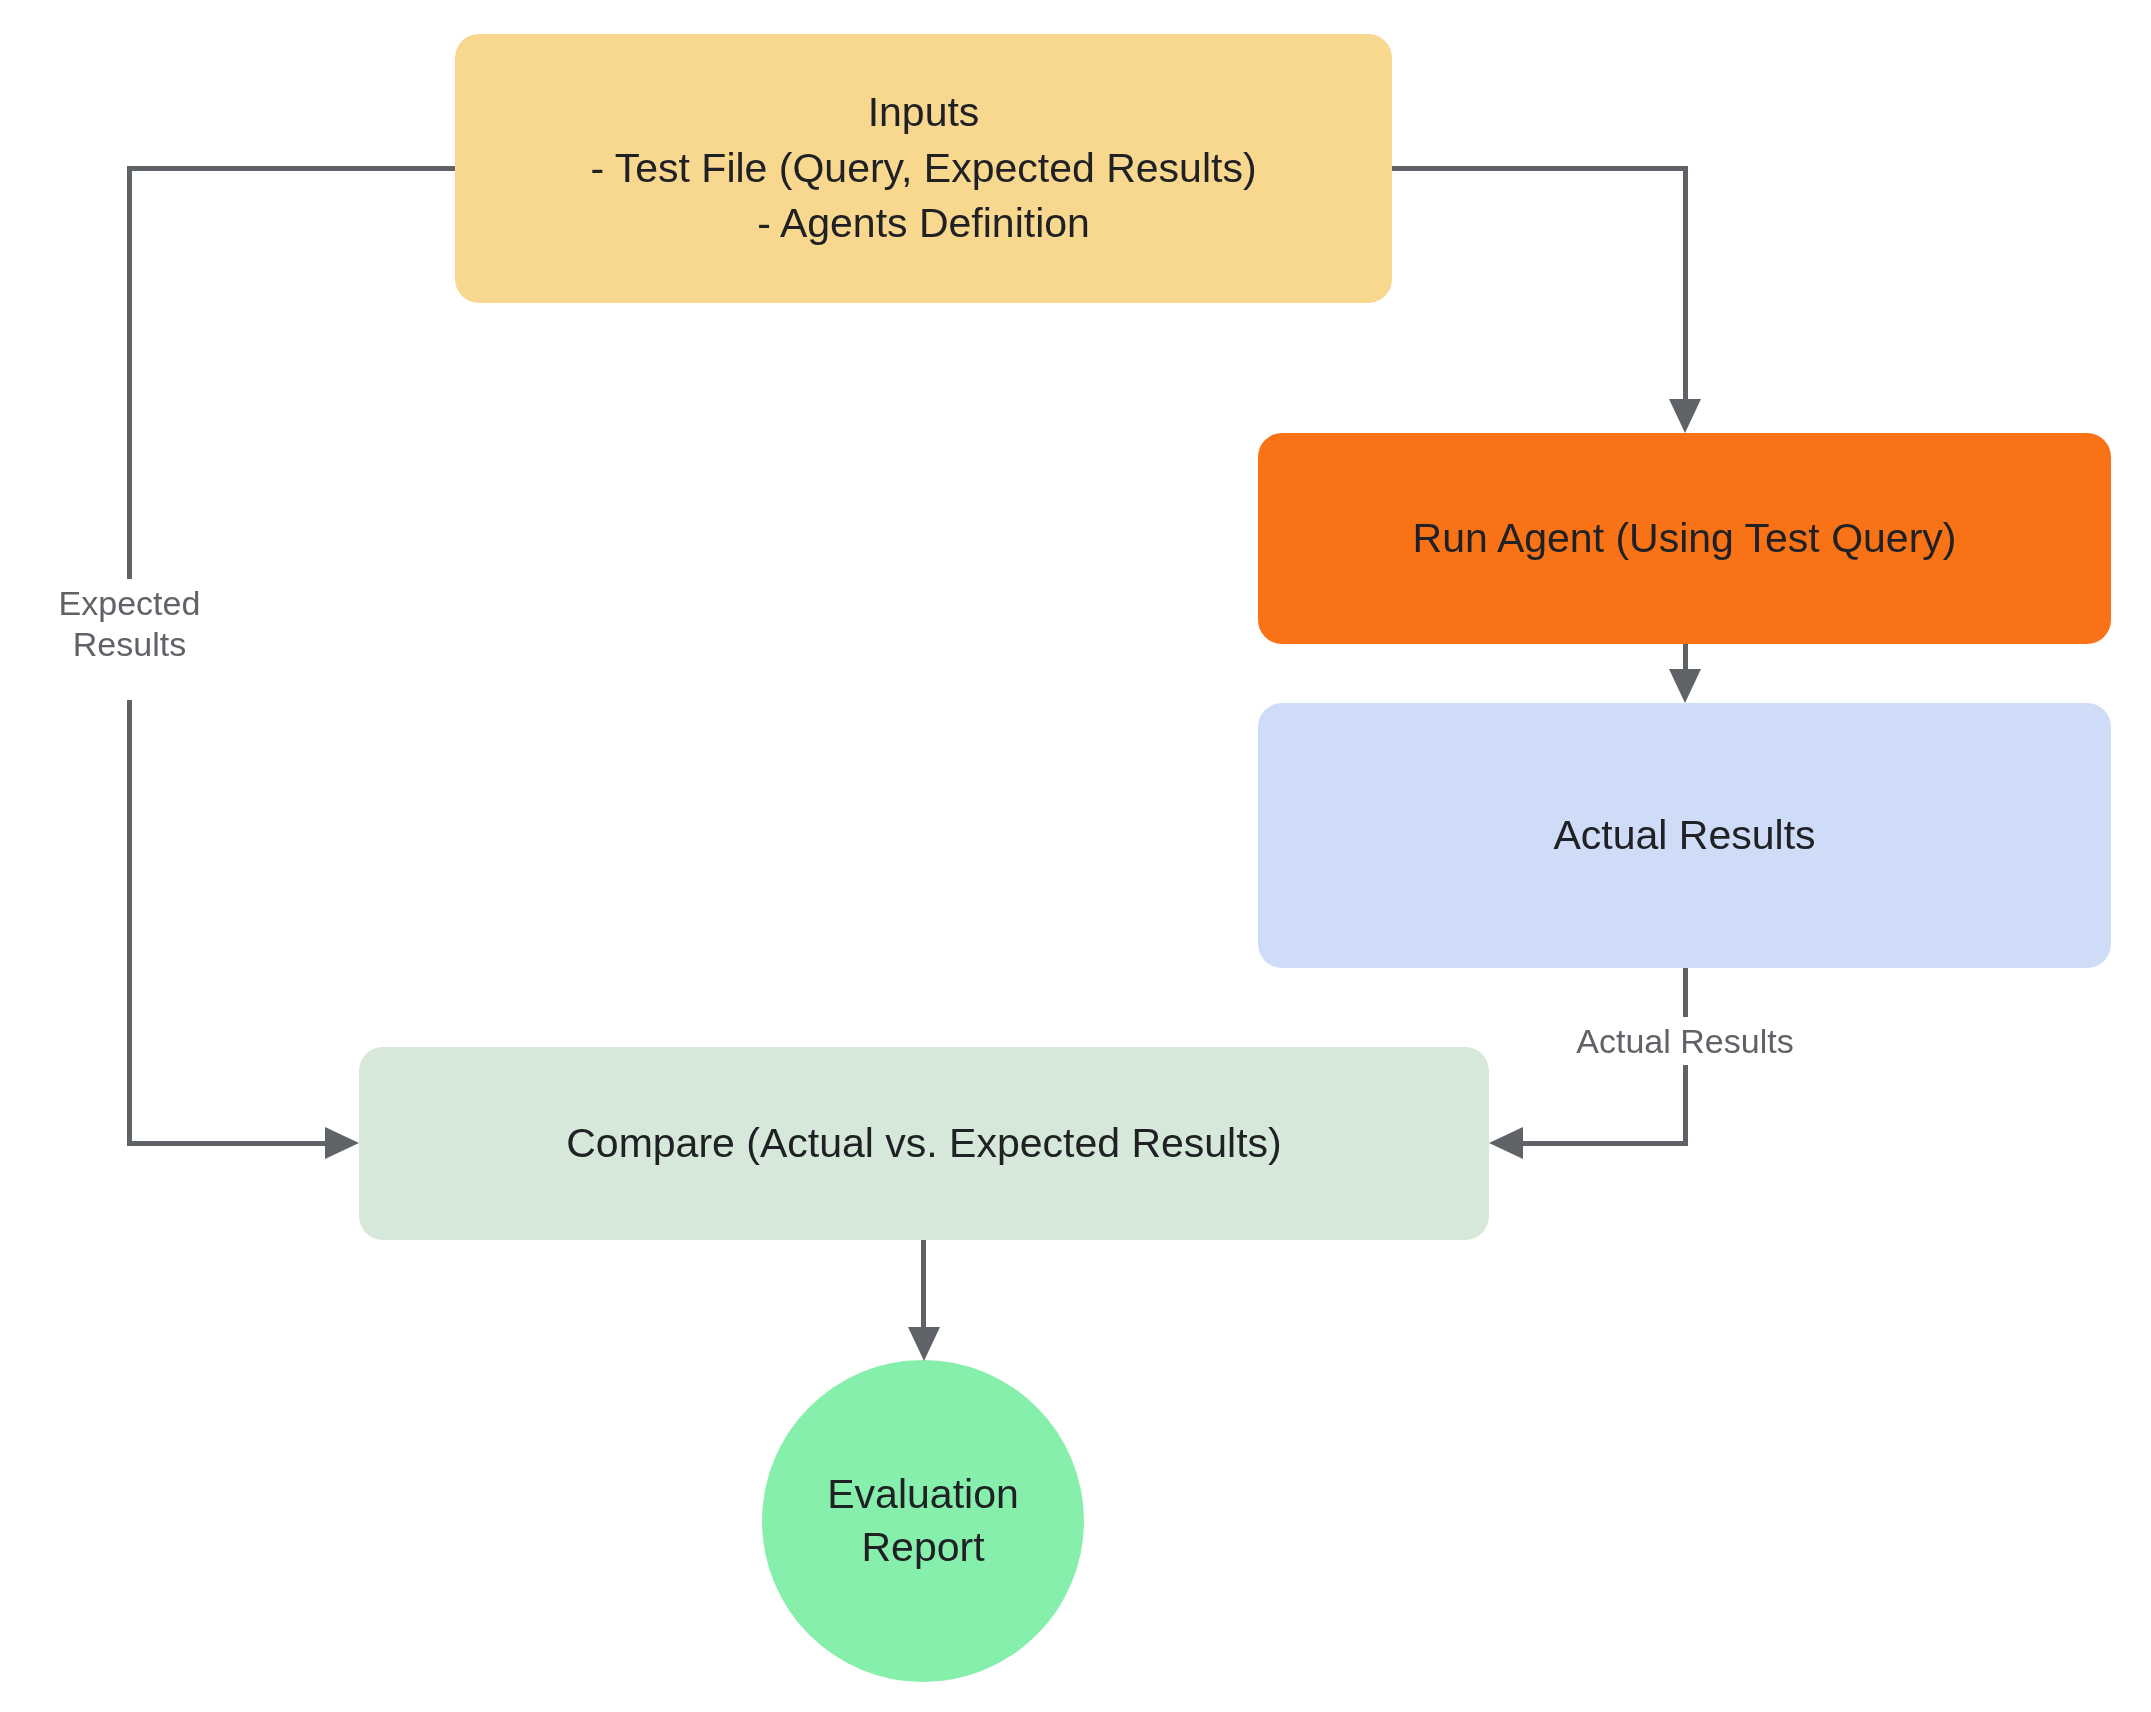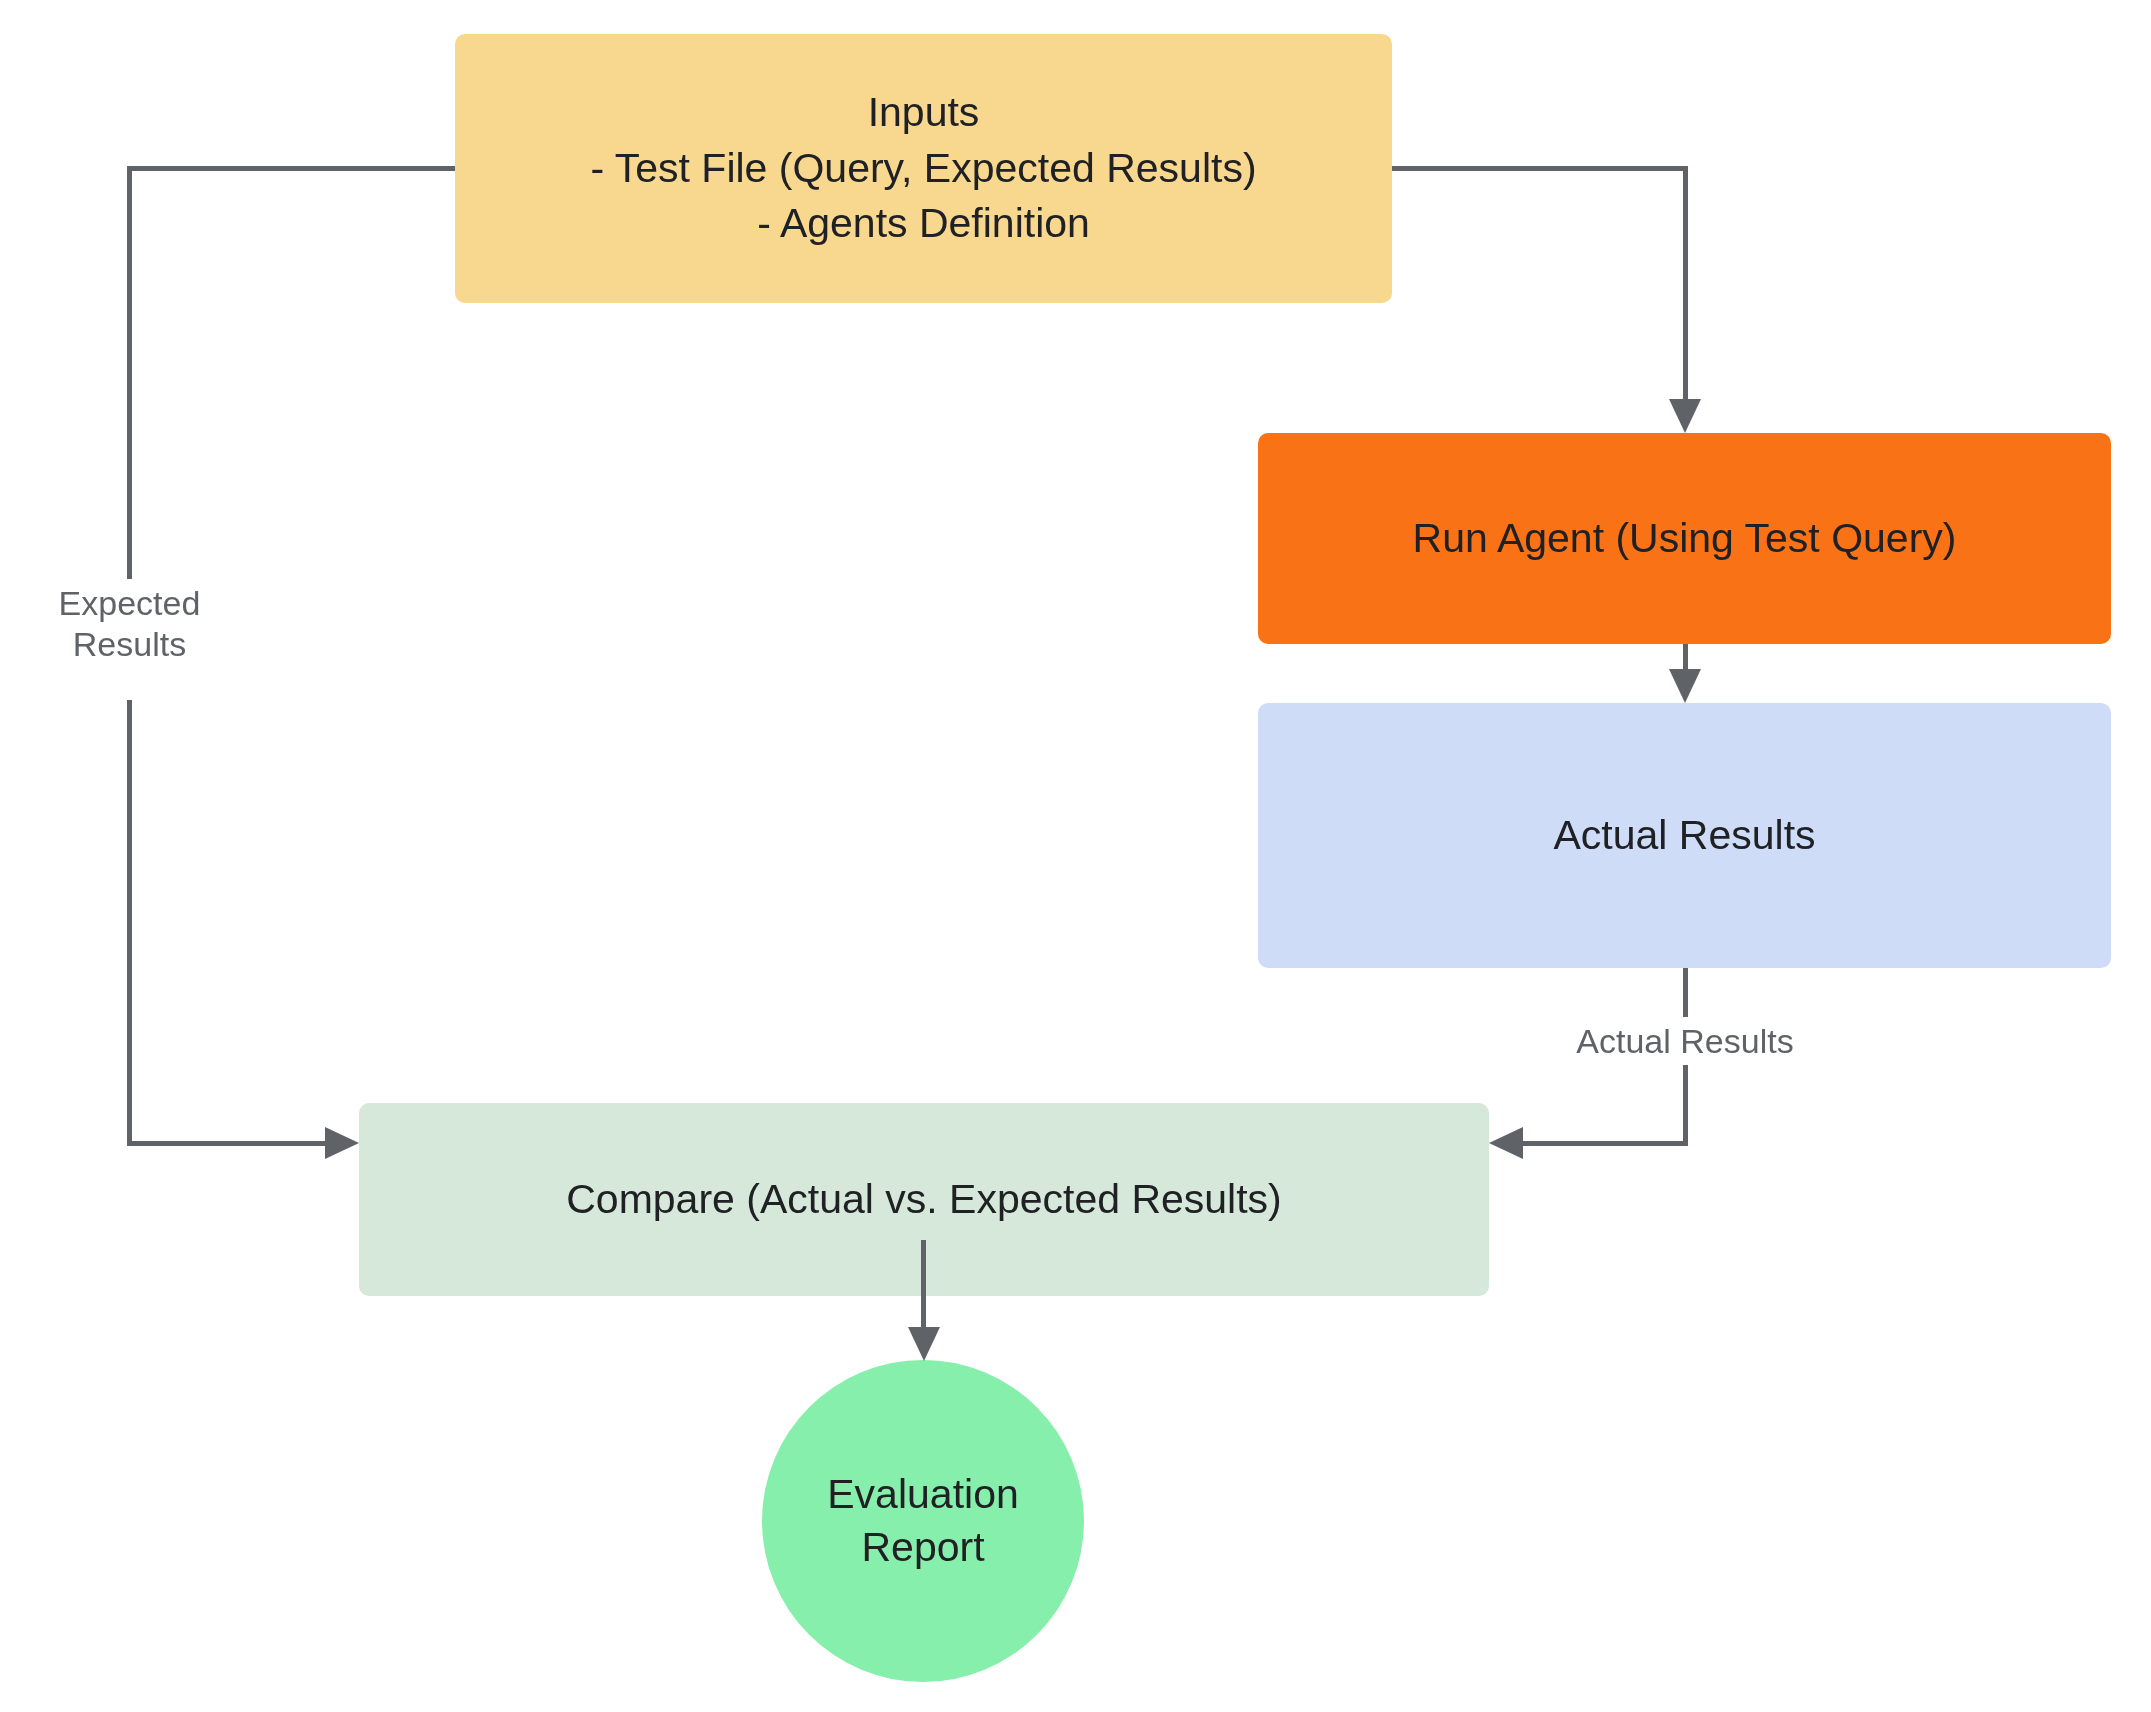--- a/index.html
+++ b/index.html
@@ -21,21 +21,21 @@
   .node {
     position: absolute;
     display: flex;
     flex-direction: column;
     align-items: center;
     justify-content: center;
     text-align: center;
     color: var(--node-text);
     font-size: 41px;
     line-height: 1.36;
-    border-radius: 10px;
+    border-radius: 24px;
   }
   .node.circle { border-radius: 50%; line-height: 1.3; }
   .seg {
     position: absolute;
     background: var(--line);
   }
   .arrow {
     position: absolute;
     width: 0;
     height: 0;
@@ -76,21 +76,21 @@
   </div>
 
   <div class="node" style="left: 1258px; top: 433px; width: 853px; height: 211px; background-color: #f97316;">
     <span>Run Agent (Using Test Query)</span>
   </div>
 
   <div class="node" style="left: 1258px; top: 703px; width: 853px; height: 265px; background-color: rgb(207, 220, 248);">
     <span>Actual Results</span>
   </div>
 
-  <div class="node" style="left: 359px; top: 1103px; width: 1130px; height: 193px; background-color: rgb(213, 232, 218);">
+  <div class="node" style="left: 359px; top: 1047px; width: 1130px; height: 193px; background-color: rgb(213, 232, 218);">
     <span>Compare (Actual vs. Expected Results)</span>
   </div>
 
   <div class="node circle" style="left: 762px; top: 1360px; width: 322px; height: 322px; background-color: #86efac;">
     <span>Evaluation</span>
     <span>Report</span>
   </div>
 
   <div class="seg" style="left:127px; top:166px; width:328px; height:4.7px;"></div>
   <div class="seg" style="left:127px; top:166px; width:4.7px; height:413px;"></div>

